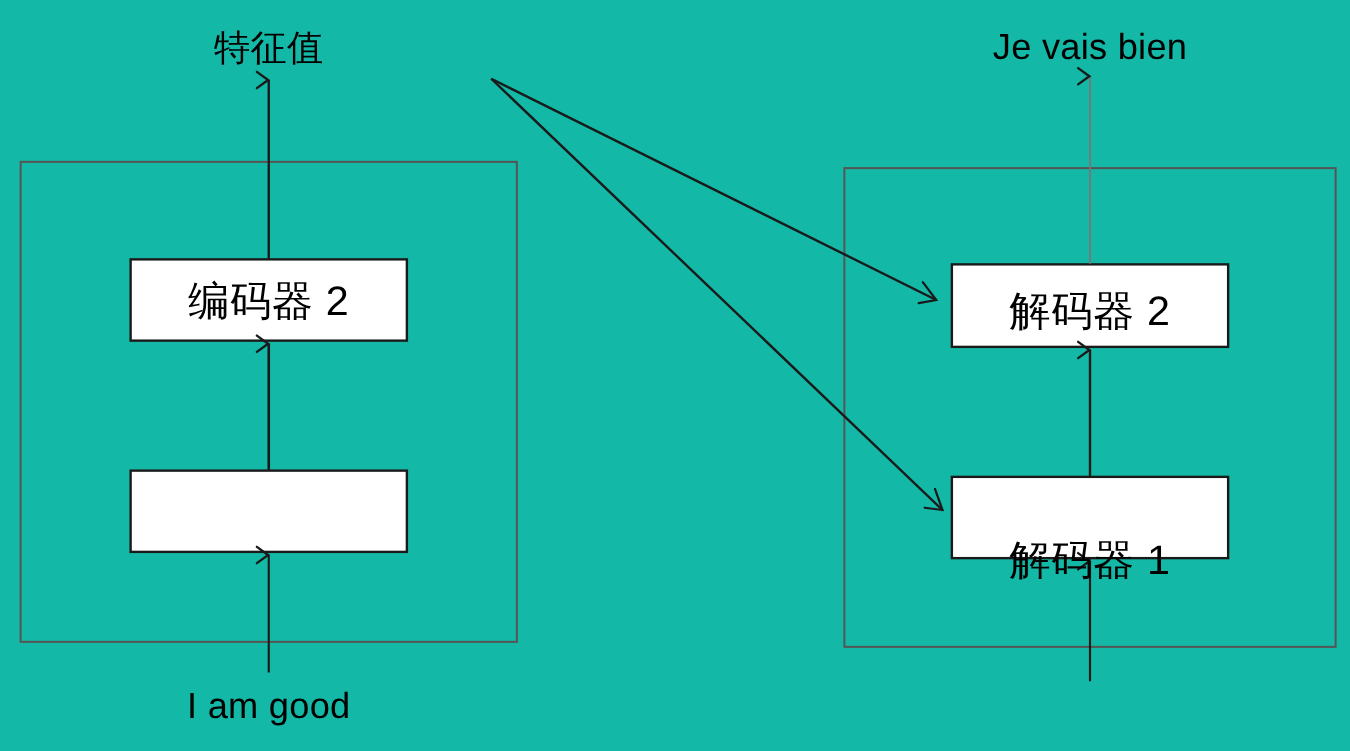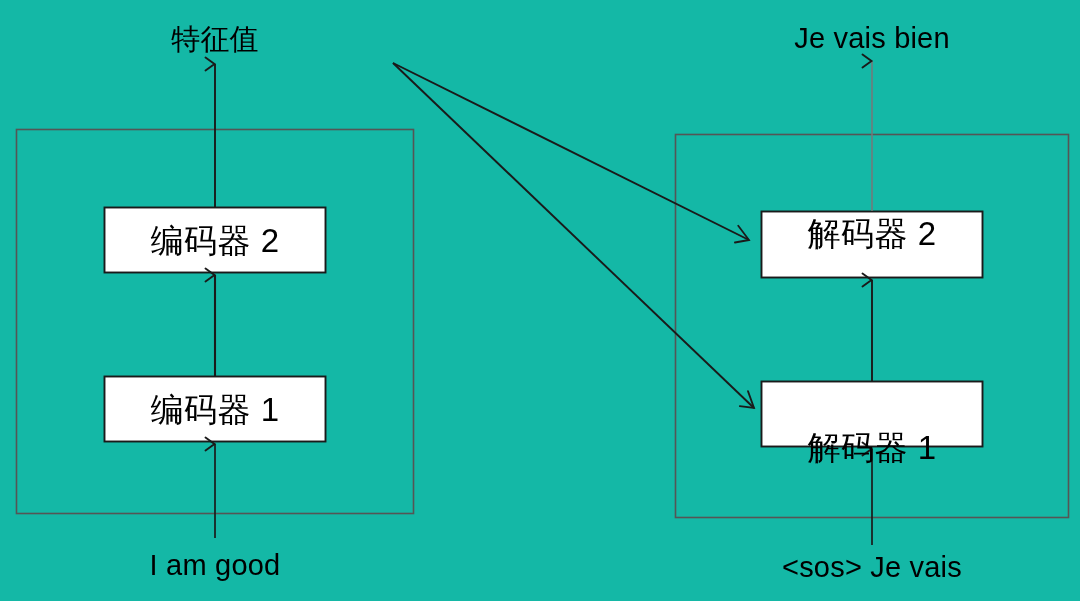--- a/index.html
+++ b/index.html
@@ -79,25 +79,23 @@
 
     <line x1="393" y1="63" x2="749" y2="240" stroke="#1a1a1a" stroke-width="1.9" marker-end="url(#dhead)"></line>
 
     <line x1="393" y1="63" x2="754" y2="408" stroke="#1a1a1a" stroke-width="1.9" marker-end="url(#dhead)"></line>
   </svg>
 
   <div class="lbl lbl-ext" style="left:215px; top:40px;">特征值</div>
 
   <div class="lbl lbl-box" style="left:215px; top:241px;">编码器 2</div>
 
-  <div class="lbl lbl-box" style="left:215px; top:410px;">编码器 1</div>
 
   <div class="lbl lbl-ext" style="left:215px; top:566px;">I am good</div>
 
   <div class="lbl lbl-ext" style="left:872px; top:39px;">Je vais bien</div>
 
-  <div class="lbl lbl-box" style="left:872px; top:234px;">解码器 2</div>
+  <div class="lbl lbl-box" style="left:872px; top:249px;">解码器 2</div>
 
   <div class="lbl lbl-box" style="left:872px; top:414px;margin-top:34px;">解码器 1</div>
 
-  <div class="lbl lbl-ext" style="left:872px; top:568px;">&lt;sos&gt; Je vais</div>
 
 </div>
 
 </body></html>

